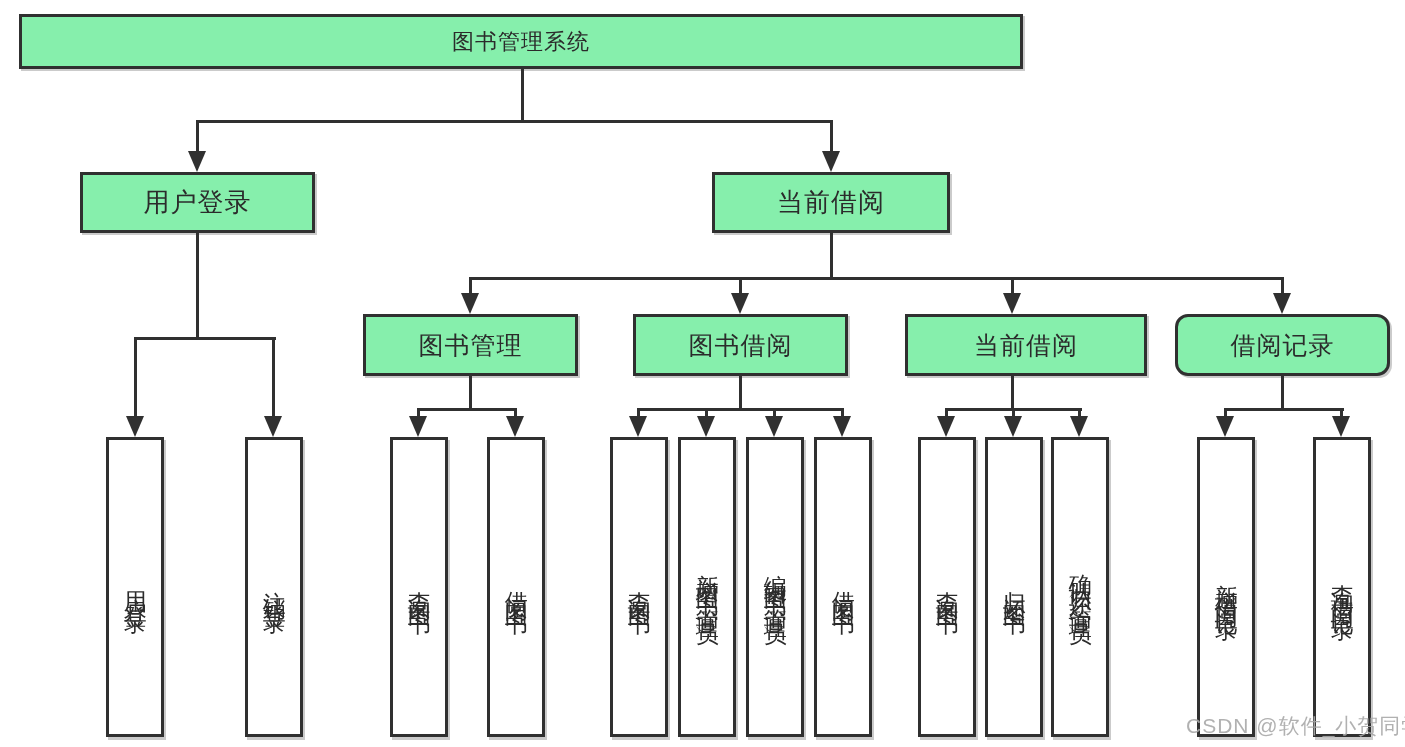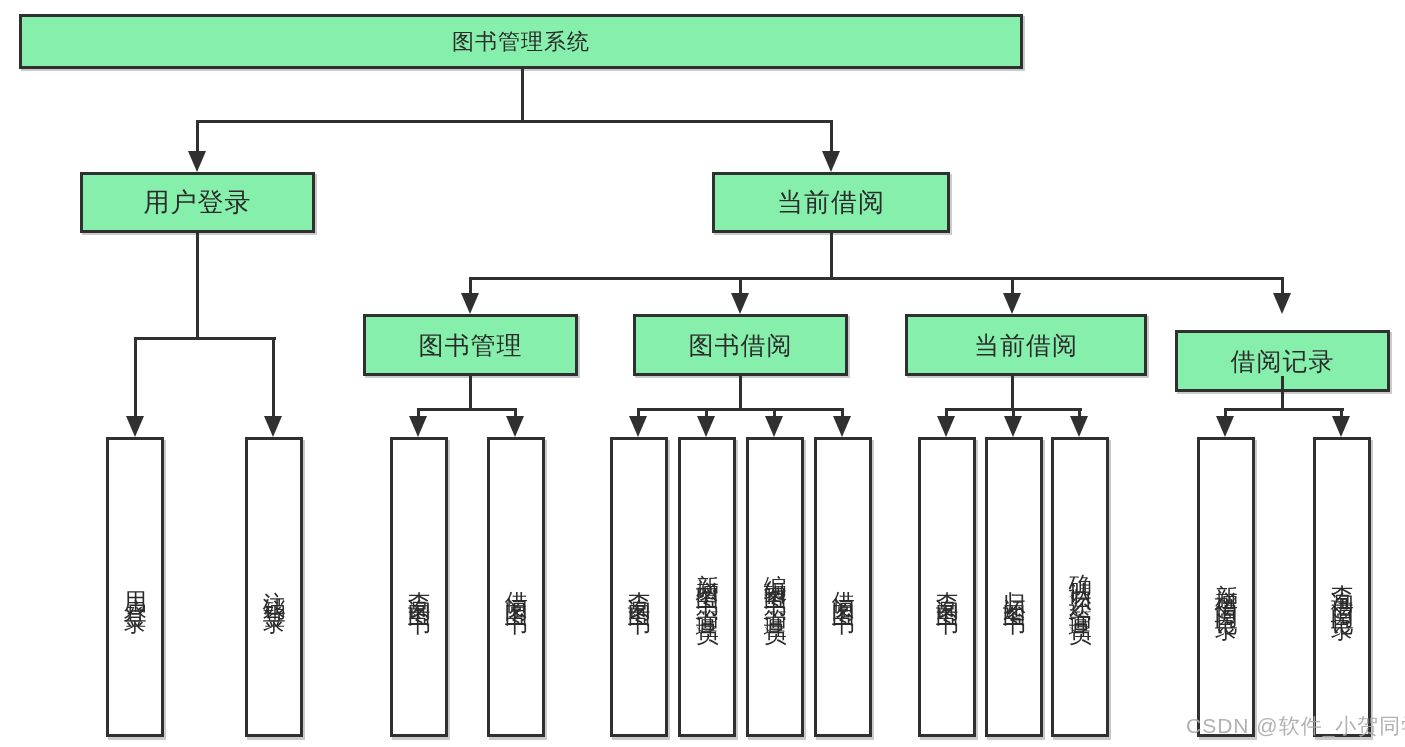--- a/index.html
+++ b/index.html
@@ -96,21 +96,21 @@
 
   <div class="box group-box" style="left:363px;top:314px;width:215px;height:62px;">
     <span class="label">图书管理</span>
   </div>
   <div class="box group-box" style="left:633px;top:314px;width:215px;height:62px;">
     <span class="label">图书借阅</span>
   </div>
   <div class="box group-box" style="left:905px;top:314px;width:242px;height:62px;">
     <span class="label">当前借阅</span>
   </div>
-  <div class="box group-box" style="left:1175px;top:330px;width:215px;height:62px;">
+  <div class="box group-box" style="left:1175px;top:314px;width:215px;height:62px;border-radius:13px;">
     <span class="label">借阅记录</span>
   </div>
 
   <div class="vline" style="left:469px;top:376px;height:32px;"></div>
   <div class="hline" style="left:417px;top:408px;width:100px;"></div>
   <div class="vline" style="left:417px;top:408px;height:9px;"></div>
   <div class="arrow" style="left:409px;top:416px;"></div>
   <div class="vline" style="left:514px;top:408px;height:9px;"></div>
   <div class="arrow" style="left:506px;top:416px;"></div>
 

